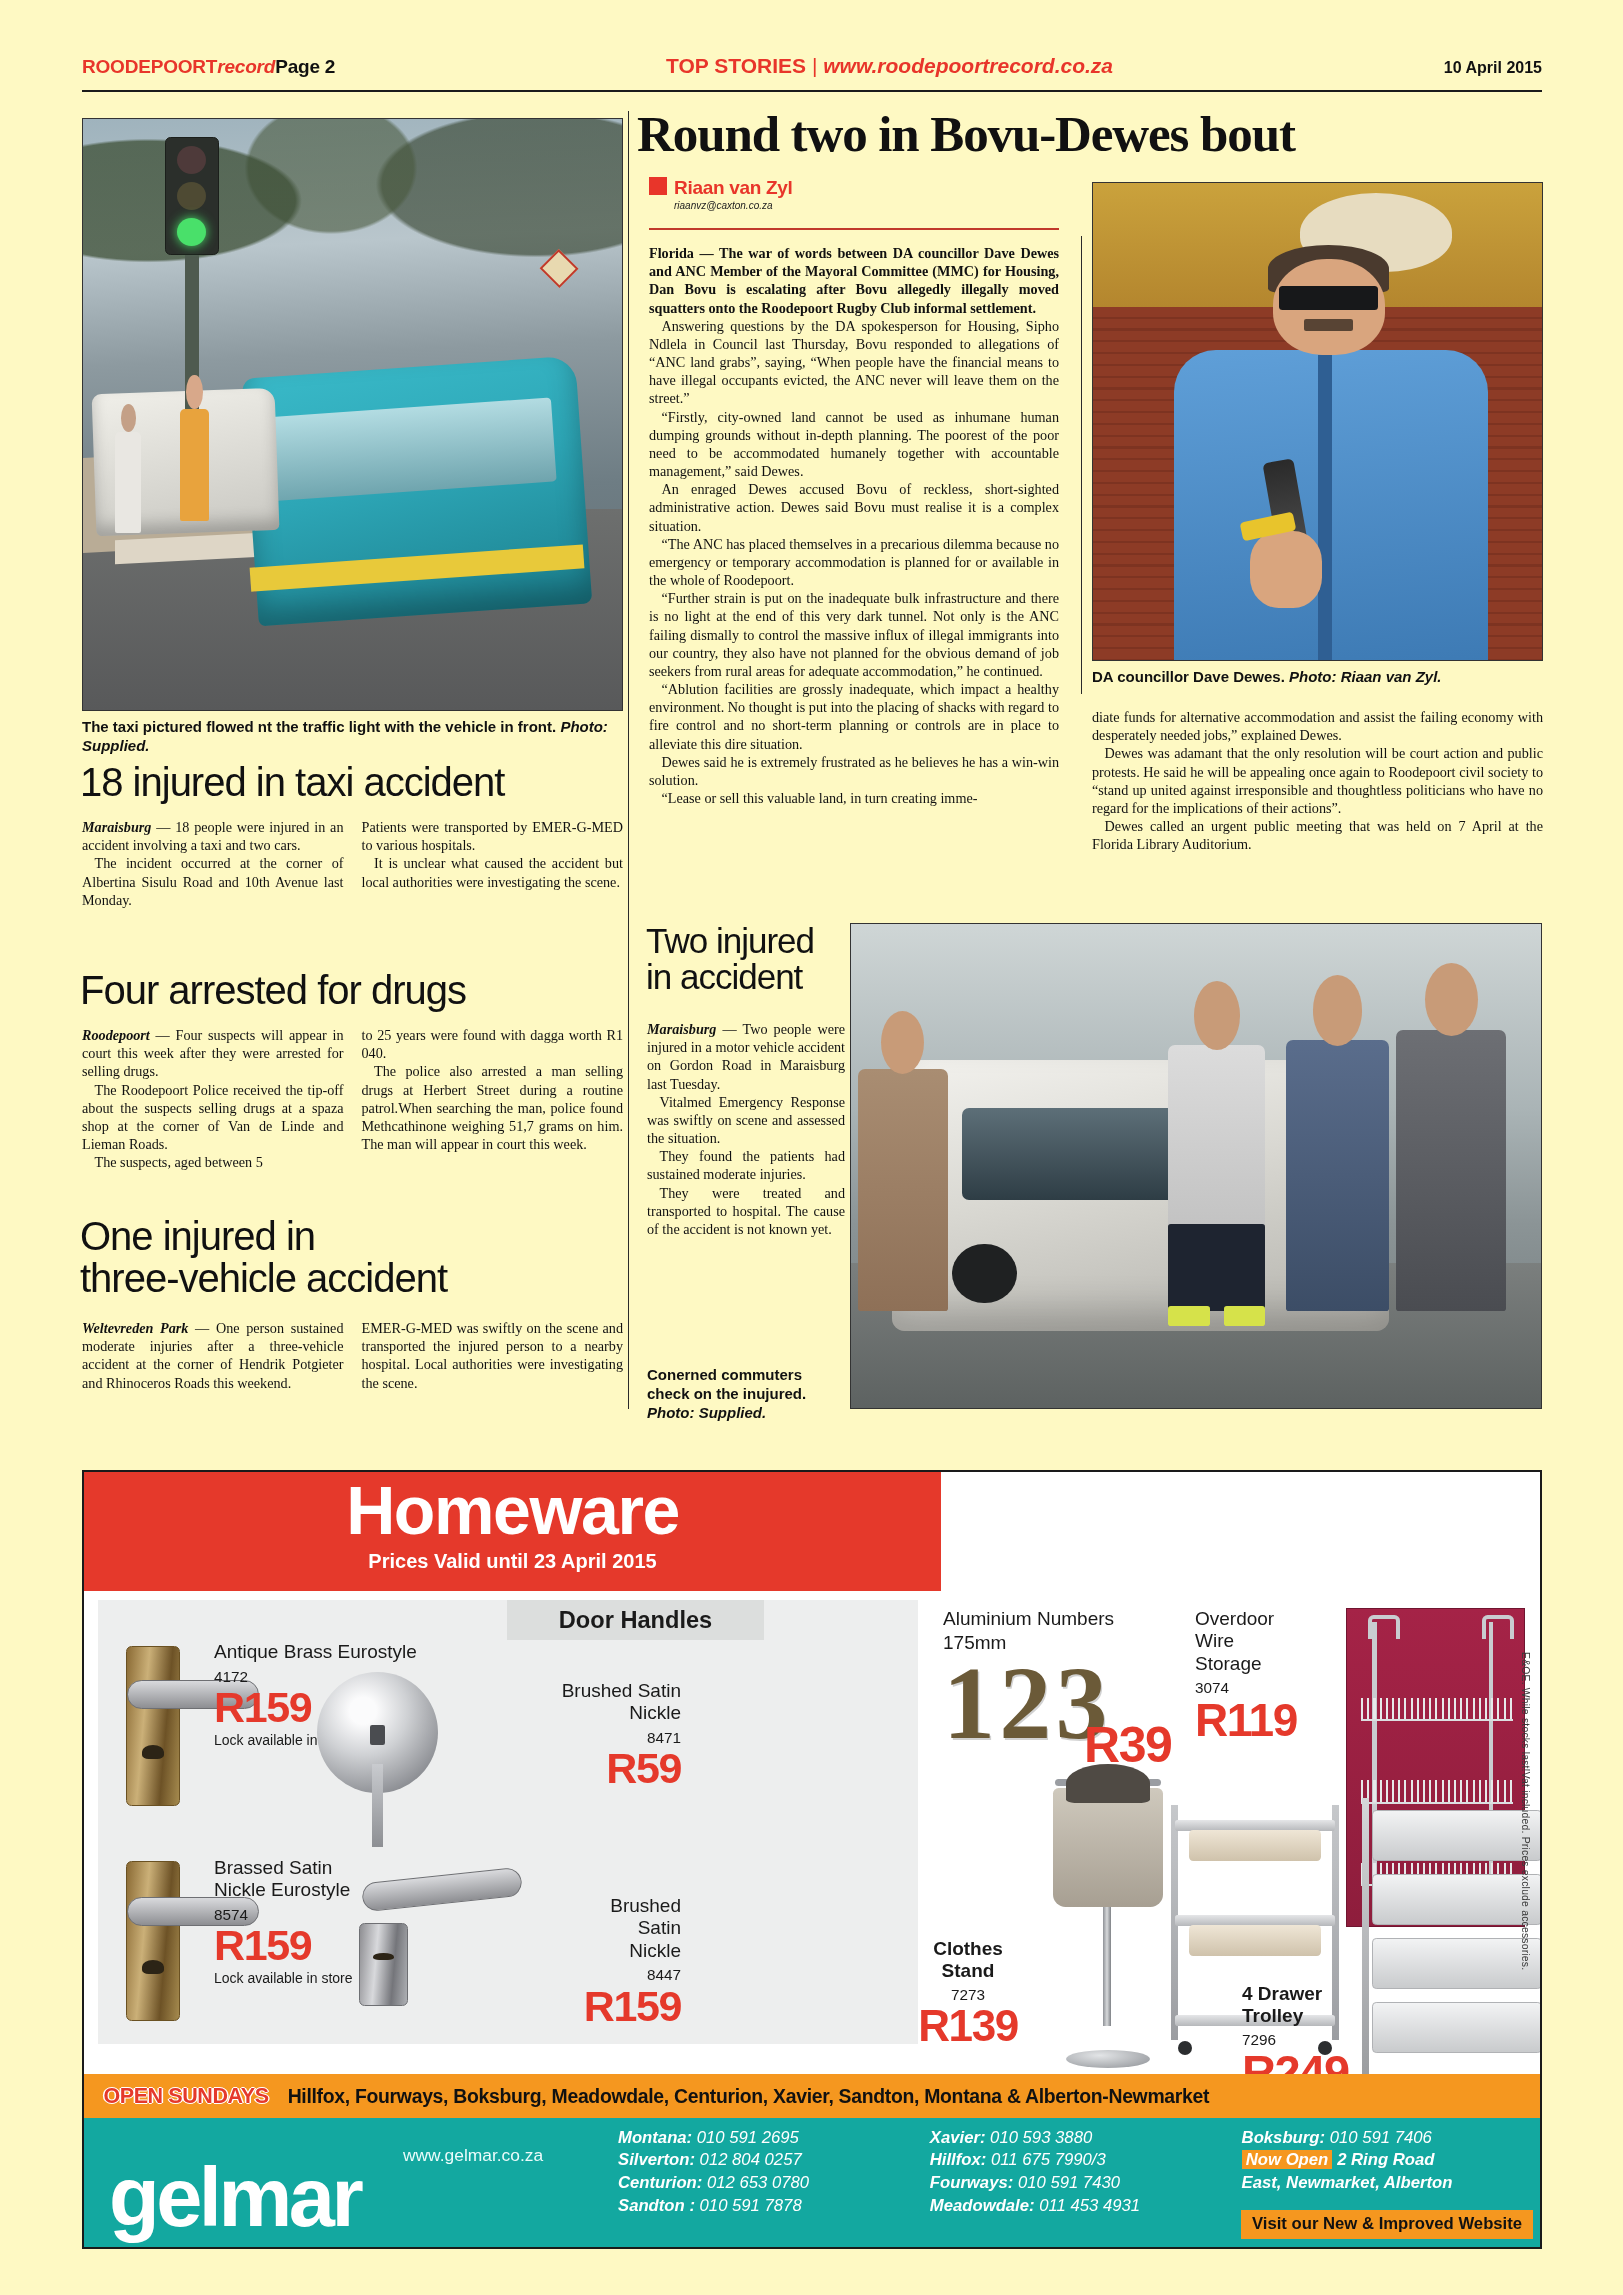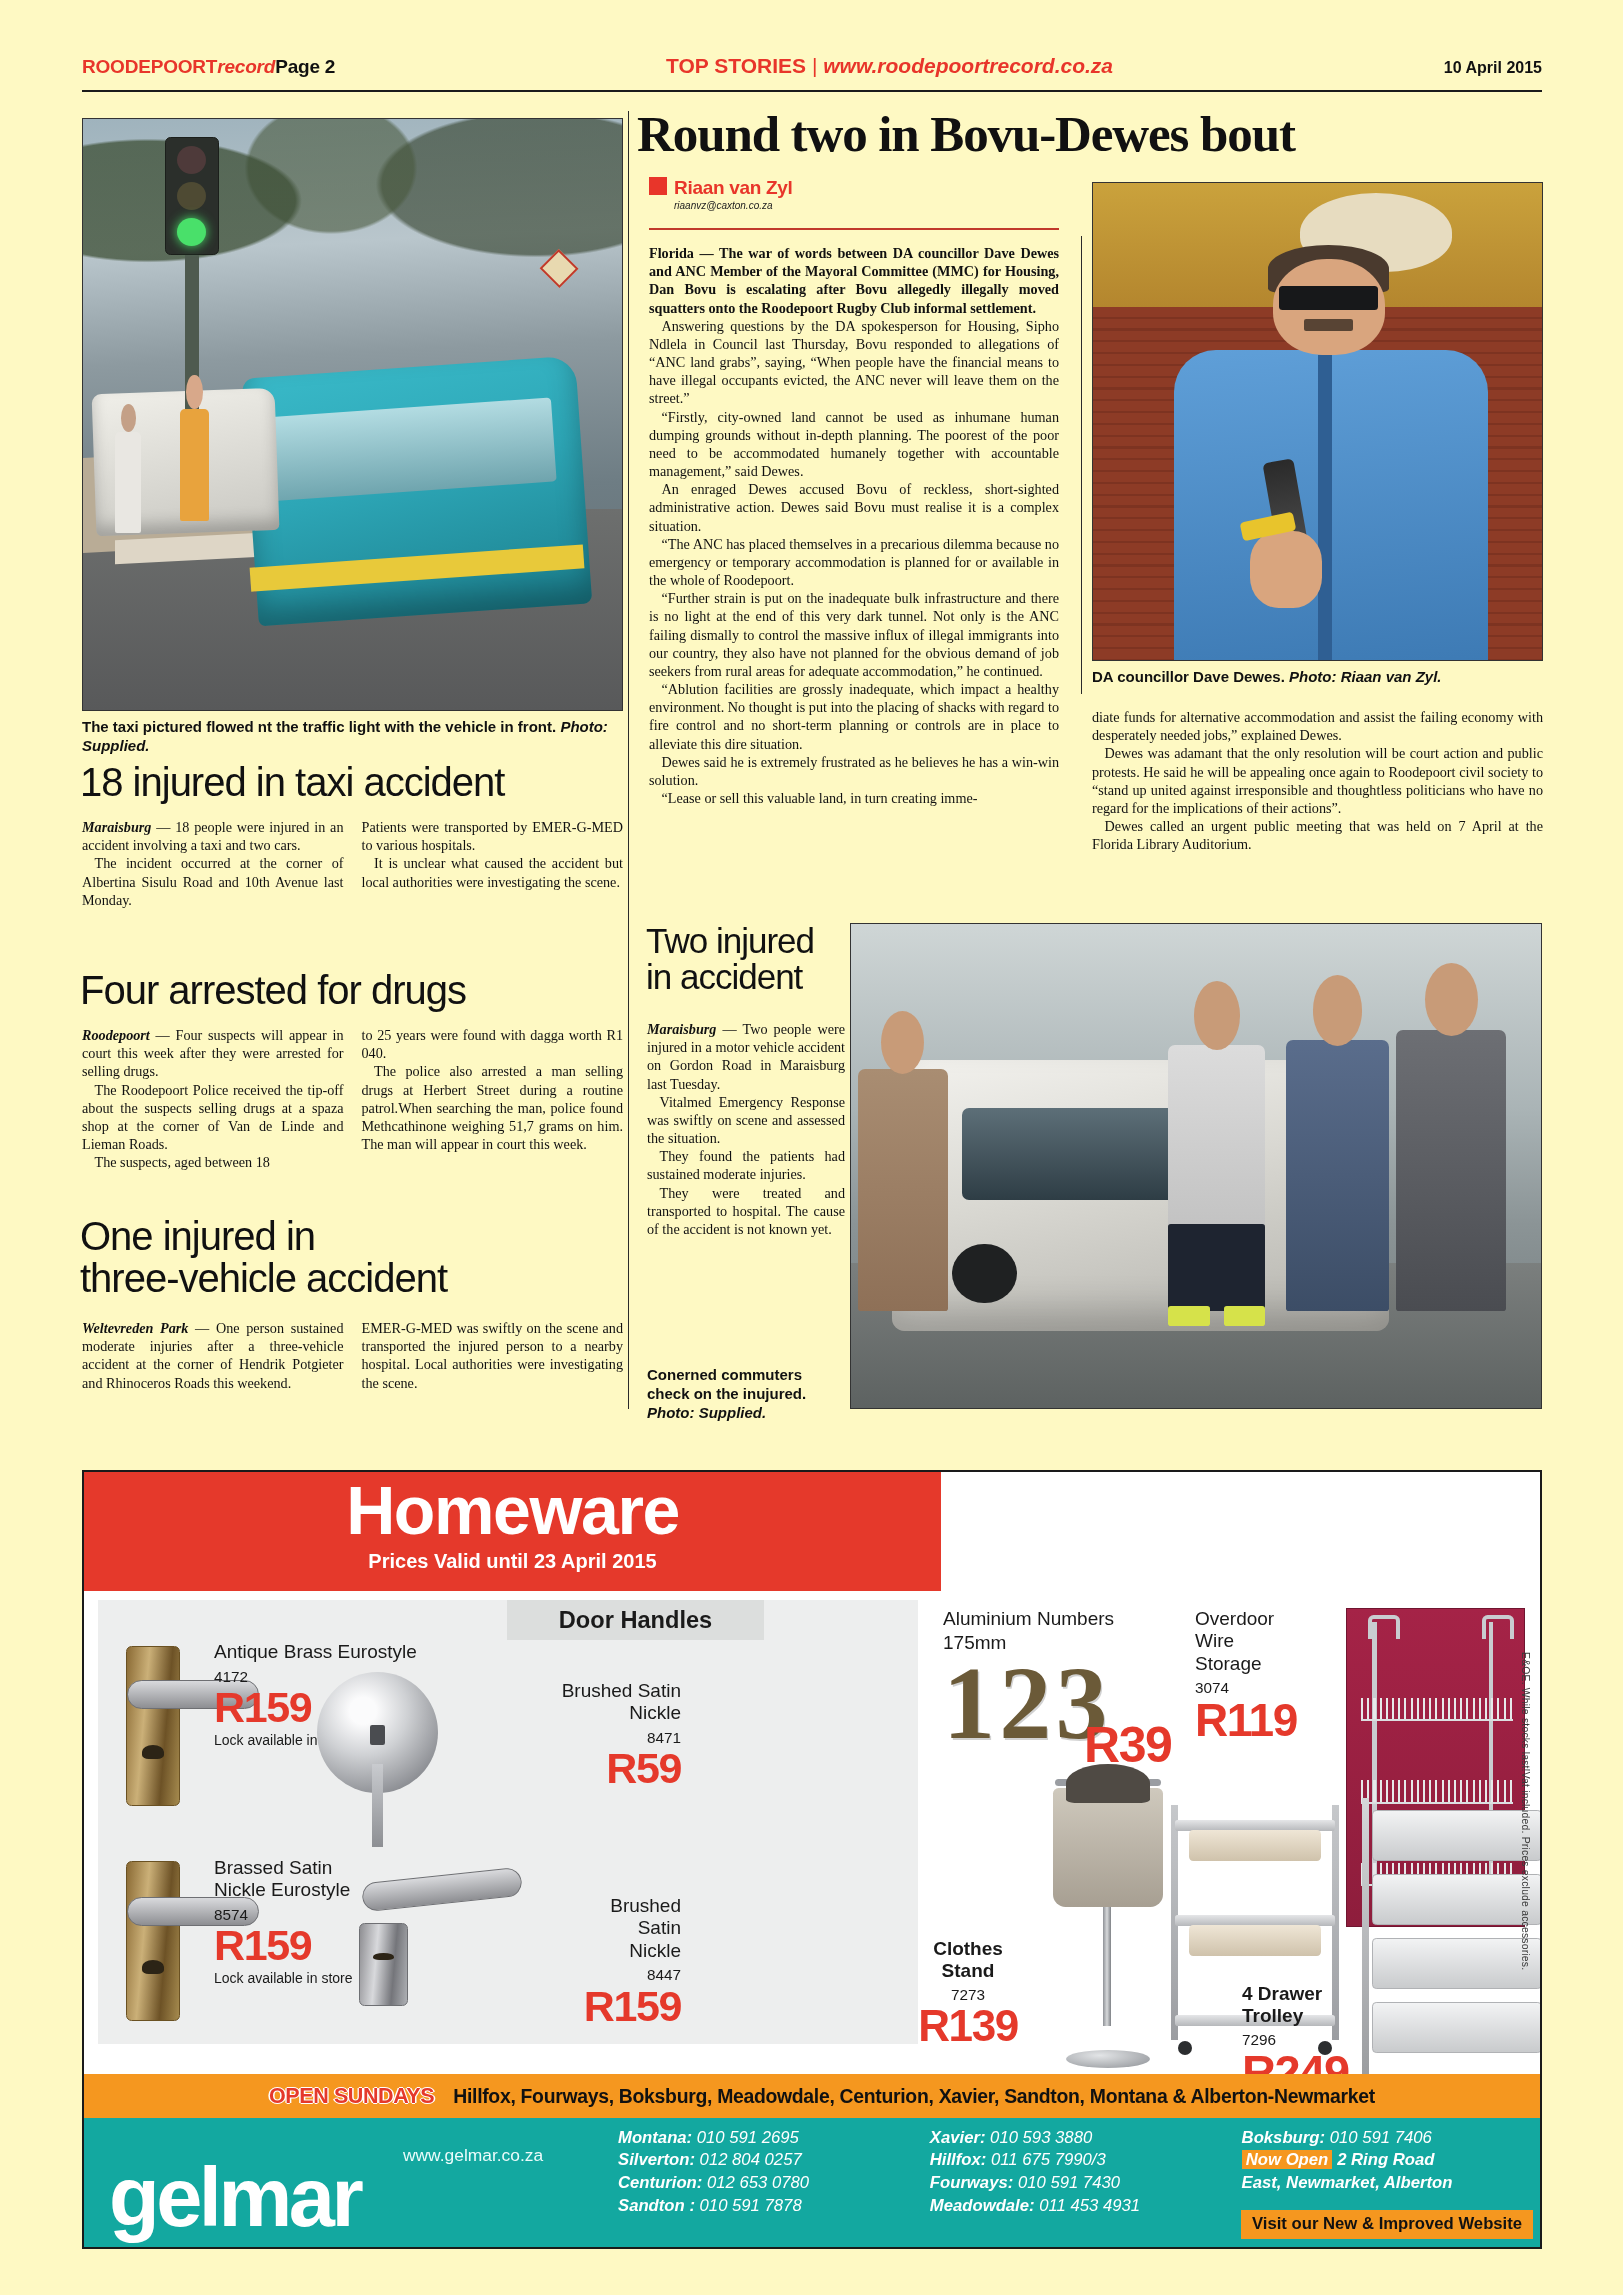--- a/index.html
+++ b/index.html
@@ -230,21 +230,21 @@
     background:linear-gradient(180deg,#f2f3f4,#c9cbcd); border:1.4px solid #b0b2b5; border-radius:4.2px; }
   .trolley4 .frame { position:absolute; top:0; width:7px; height:96%;
     background:linear-gradient(180deg,#d5d7d9,#9a9c9f); }
   .trolley4 .cast { position:absolute; bottom:0; width:15.3px; height:15.3px; background:#2b2d2f; border-radius:50%; }
 
   .eoe { position:absolute; right:7px; top:180px; writing-mode: vertical-rl;
     font-size:10.4px; color:#3a3a3a; letter-spacing:0.2px; line-height:1.5; }
 
   .ad-orange { position:absolute; left:0; bottom:129px; width:1456px; height:44px; background:#f5971f; }
   .ad-open { position:absolute; left:19.4px; bottom:129px; width:1437px; height:44px;
-    display:flex; align-items:center; gap:19px;justify-content:center; }
+    display:flex; align-items:center; gap:19px; }
   .open-sun { font-size:21.5px; font-weight:bold; color:#e5392b; letter-spacing:-0.4px;
     text-shadow: 1.4px 0 0 #fff, -1.4px 0 0 #fff, 0 1.4px 0 #fff, 0 -1.4px 0 #fff; }
   .open-list { font-size:19.4px; font-weight:bold; color:#111; letter-spacing:-0.3px; }
 
   .ad-teal { position:absolute; left:0; bottom:0; width:1456px; height:129px; background:#13a8a0; }
   .gelmar-logo { position:absolute; left:25px; bottom:8.3px; font-size:83px; font-weight:bold;
     color:#fff; letter-spacing:-3.5px; line-height:1; }
   .gelmar-url { position:absolute; left:319px; bottom:81px; font-size:17.4px; color:#eafcfb; }
   .contacts { position:absolute; left:534px; bottom:7px; width:916px; height:118px;
     display:flex; gap:19.4px;font-style:italic; }
@@ -316,21 +316,21 @@
     </div>
   </div>
 
   <div class="hl-left" style="position:absolute; left:80px; top:968px; width:548px; font-size:40px;">Four arrested for drugs</div>
 
   <div class="body-serif" style="position:absolute; left:82px; top:1026px; width:541px;">
     <div style="display:flex; gap:18px;">
       <div style="flex:1;">
         <p class="first"><span class="place">Roodepoort</span> — Four suspects will appear in court this week after they were arrested for selling drugs.</p>
         <p>The Roodepoort Police received the tip-off about the suspects selling drugs at a spaza shop at the corner of Van de Linde and Lieman Roads.</p>
-        <p>The suspects, aged between 18</p>
+        <p>The suspects, aged between 5</p>
       </div>
       <div style="flex:1;">
         <p class="first">to 25 years  were found with dagga worth R1 040.</p>
         <p>The police also arrested a man selling drugs at Herbert Street during a routine patrol.When searching the man, police found Methcathinone weighing 51,7 grams on him.  The man will appear in court this week.</p>
       </div>
     </div>
   </div>
 
   <div class="hl-left" style="position:absolute; left:80px; top:1216px; width:548px; font-size:40px; line-height:1.04;">
     <div>One injured in</div>

